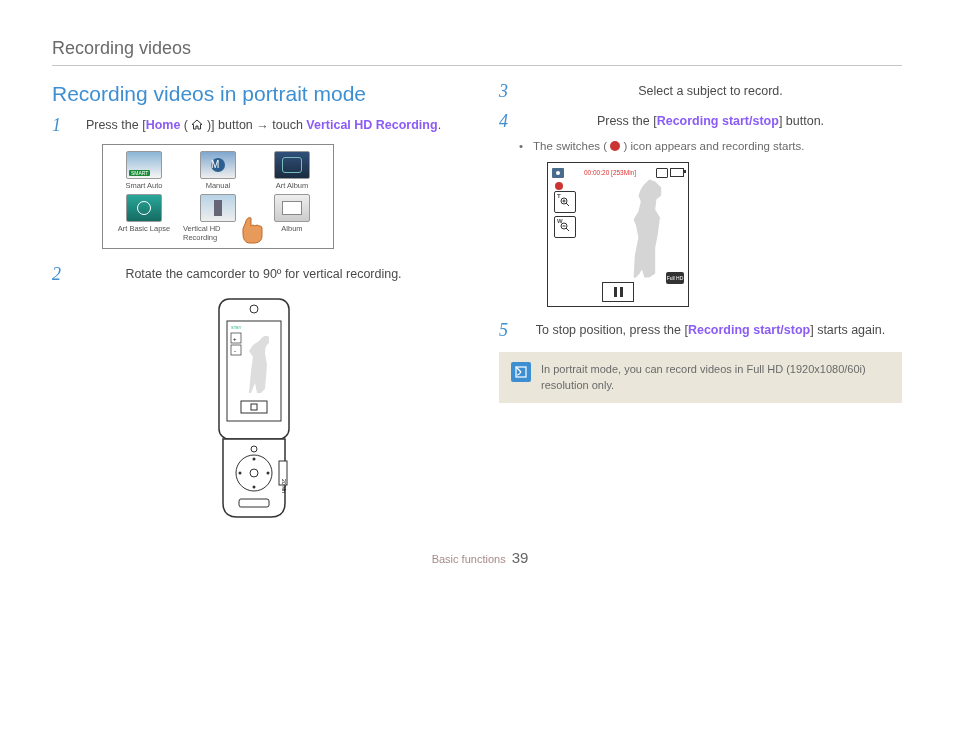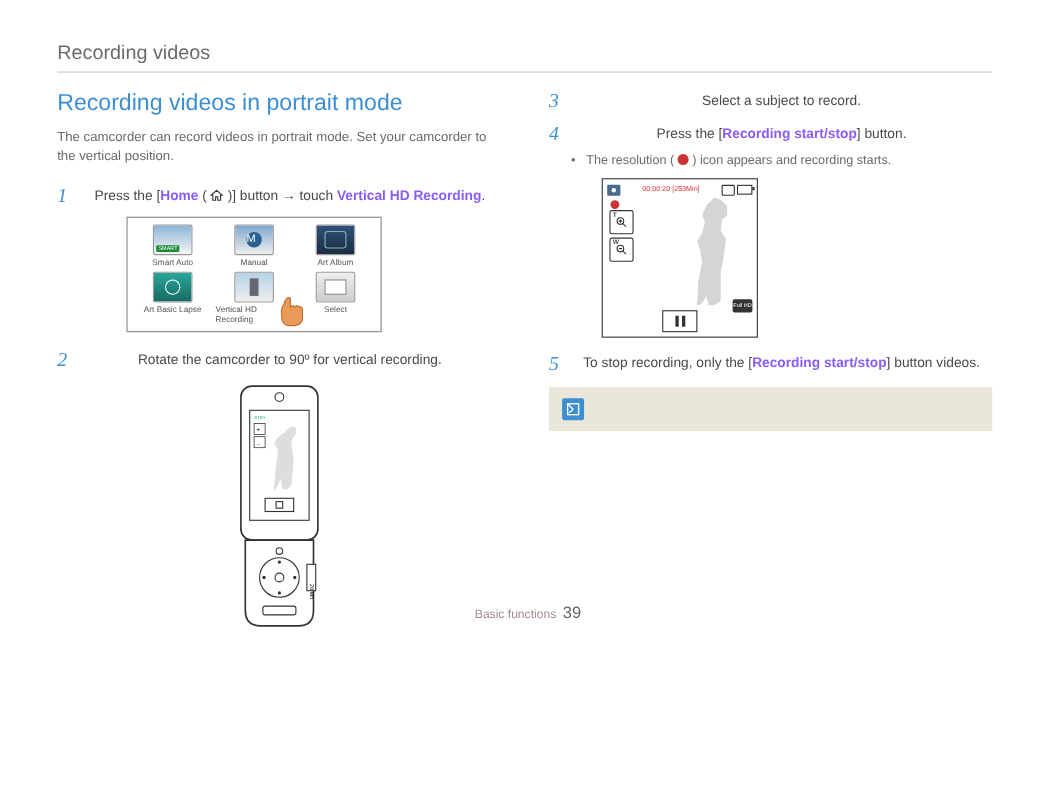--- a/index.html
+++ b/index.html
@@ -77,21 +77,21 @@
     width: 12px; height: 11px;
   }
   .red-dot {
     display:inline-block; width:10px;height:10px;background:#c33;border-radius:50%;vertical-align:-1px;
   }
 
   
   .menu-box {
     width: 218px;
     border: 1.5px solid #888;
-    margin: 6px 0 16px 63px;
+    margin: 6px 0 16px 50px;
     padding: 6px;
     background:#fff;
   }
   .menu-grid {
     display: grid;
     grid-template-columns: repeat(3, 1fr);
     gap: 4px;
   }
   .menu-item {
     display:flex;flex-direction:column;align-items:center;
@@ -163,21 +163,20 @@
 <body>
 
 <div class="page">
   <div class="running-header">Recording videos</div>
   <hr class="hr">
 
   <div class="columns">
 
     <div class="col">
       <h1 class="section-title">Recording videos in portrait mode</h1>
-      <p class="intro">The camcorder can record videos in portrait mode. Set your camcorder to the vertical position.</p>
 
       <div class="step">
         <div class="step-num">1</div>
         <div class="step-body">
           <span>Press the [</span><span class="strong">Home</span><span> ( </span><span class="home-icon"><svg viewBox="0 0 12 11">
                 <path d="M6 1 L11 5.5 L9.5 5.5 L9.5 10 L7 10 L7 7 L5 7 L5 10 L2.5 10 L2.5 5.5 L1 5.5 Z" fill="none" stroke="#333" stroke-width="1"></path>
               </svg></span><span> )] button → touch </span><span class="strong">Vertical HD Recording</span><span>.</span>
         </div>
       </div>
 
@@ -198,21 +197,21 @@
           <div class="menu-item">
               <div class="menu-ico timelapse"></div>
               <span>Art Basic Lapse</span>
             </div>
           <div class="menu-item">
               <div class="menu-ico vertical"></div>
               <span>Vertical HD Recording</span>
             </div>
           <div class="menu-item">
               <div class="menu-ico album"></div>
-              <span>Select</span>
+              <span>Album</span>
             </div>
         </div>
         <div class="finger">
           <svg width="40" height="40" viewBox="0 0 40 40">
               <path d="M8 16 Q10 8 14 10 L14 18 Q16 16 18 18 Q20 16 22 18 Q24 17 25 20 L25 28 Q25 34 18 35 L12 35 Q6 34 6 26 Q5 20 8 16 Z" fill="#e89a5a" stroke="#c06a2a" stroke-width="1"></path>
             </svg>
         </div>
       </div>
 
       <div class="step">
@@ -258,21 +257,21 @@
       </div>
 
       <div class="step" style="margin-top:10px;">
         <div class="step-num">4</div>
         <div class="step-body">
           <span>Press the [</span><span class="strong">Recording start/stop</span><span>] button.</span>
         </div>
       </div>
       <div class="bullet">
         <span>
-          <span>The resolution ( </span><span class="red-dot"></span><span> ) icon appears and recording starts.</span>
+          <span>The switches ( </span><span class="red-dot"></span><span> ) icon appears and recording starts.</span>
         </span>
       </div>
 
       <div class="portrait-screen">
         <div class="ps-top">
           <div class="ps-cam"></div>
           <div class="ps-time">00:00:20 [253Min]</div>
           <div class="ps-right">
             <div class="ps-card"></div>
             <div class="ps-batt"></div>
@@ -302,32 +301,33 @@
         <div class="hd-badge">Full HD</div>
         <div class="pause-btn">
             <span></span>
             <span></span>
           </div>
       </div>
 
       <div class="step">
         <div class="step-num">5</div>
         <div class="step-body">
-          <span>To stop recording, only the [</span><span class="strong">Recording start/stop</span><span>] button videos.</span>
+          <span>To stop position, press the [</span><span class="strong">Recording start/stop</span><span>] starts again.</span>
         </div>
       </div>
 
       <div class="note">
         <div class="note-icon">
           <svg width="14" height="14" viewBox="0 0 14 14">
               <rect x="2" y="2" width="10" height="10" fill="none" stroke="#fff" stroke-width="1.2"></rect>
               <line x1="2" y1="2" x2="7" y2="7" stroke="#fff" stroke-width="1.2"></line>
               <path d="M7 7 Q5 10 3 10" fill="none" stroke="#fff" stroke-width="1.2"></path>
             </svg>
         </div>
+        <div>In portrait mode, you can record videos in Full HD (1920x1080/60i) resolution only.</div>
       </div>
     </div>
   </div>
 
   <div class="footer">
     <span>Basic functions</span><span class="num">39</span>
   </div>
 </div>
 
 </body></html>

